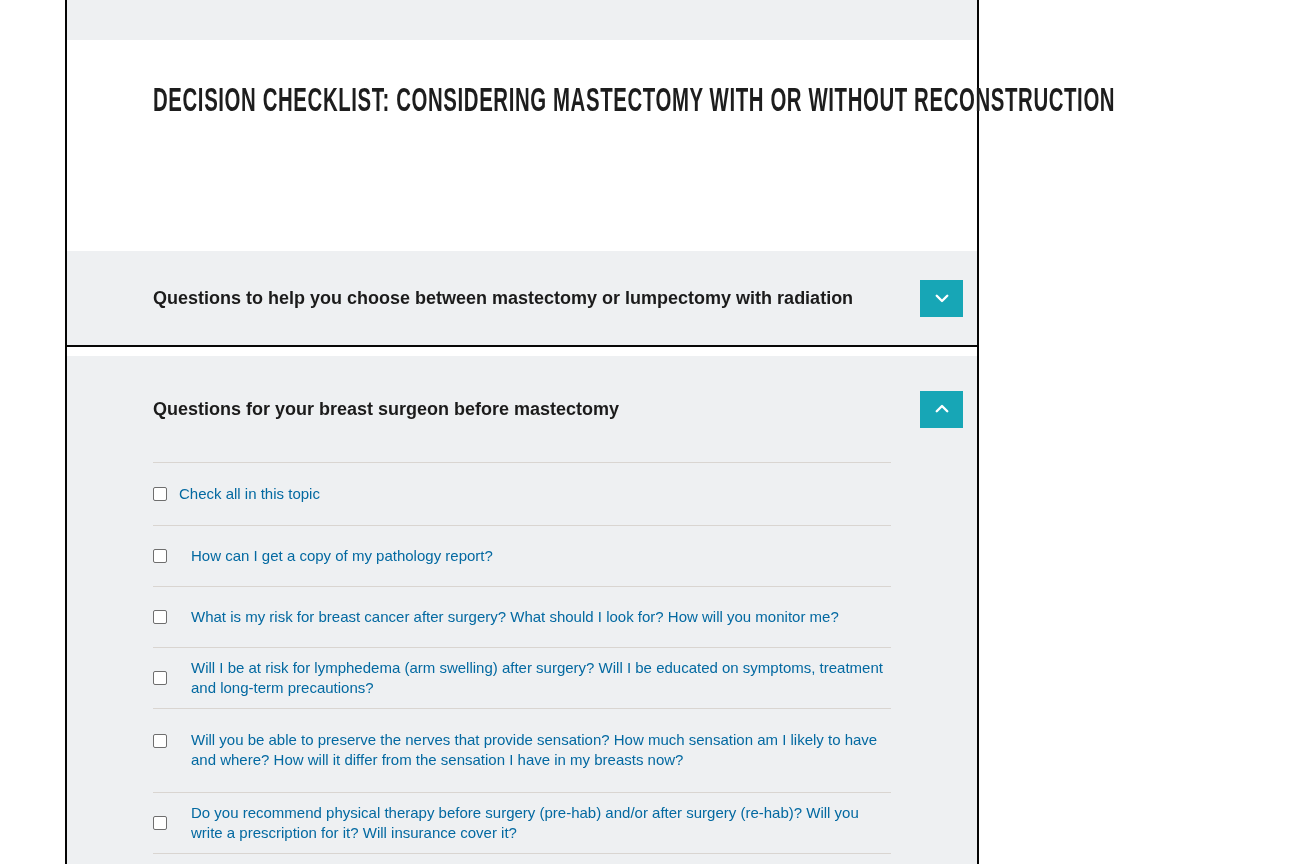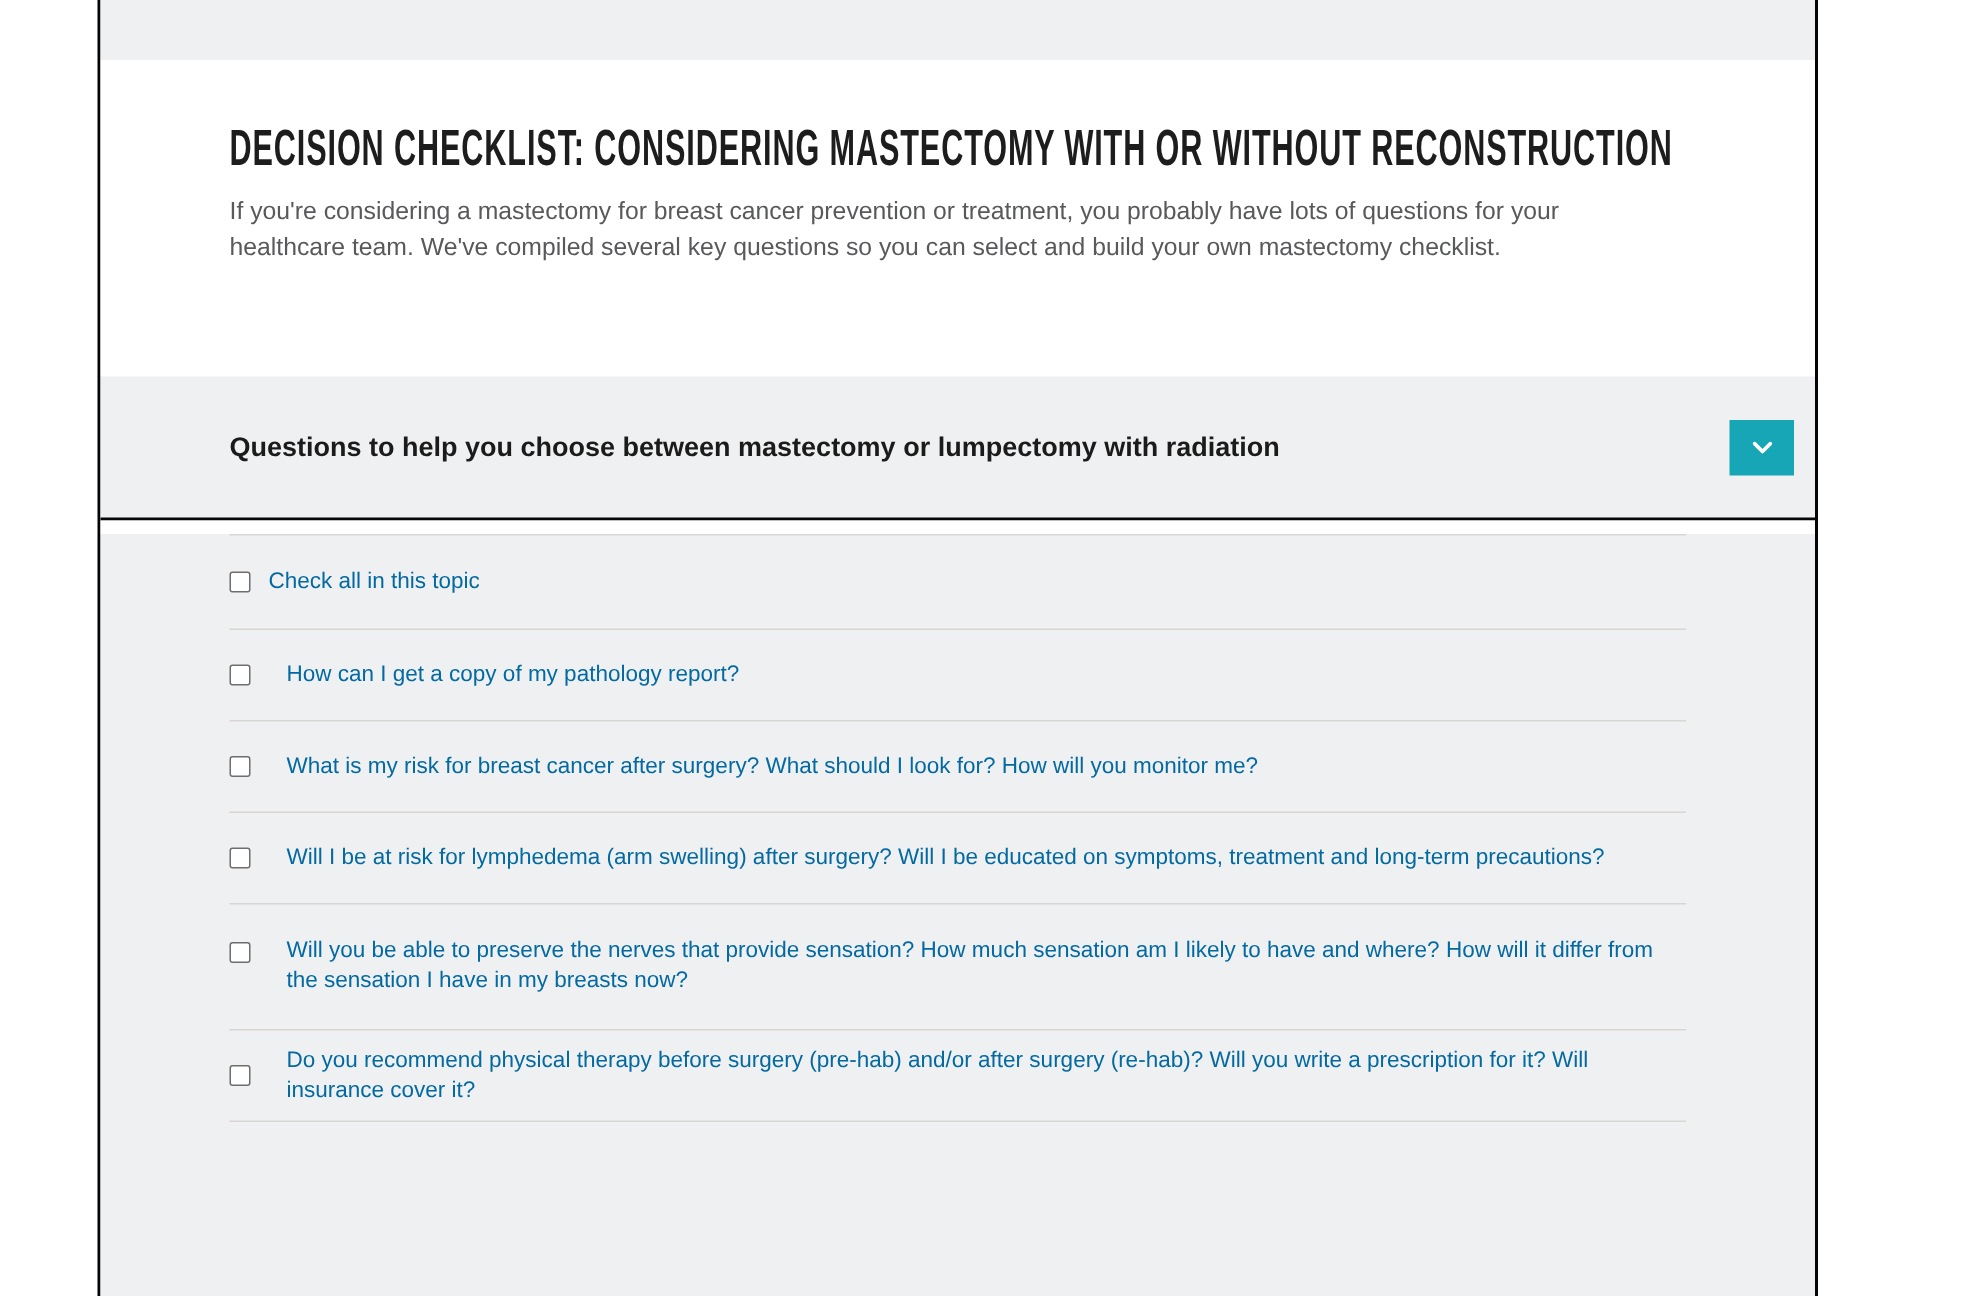--- a/index.html
+++ b/index.html
@@ -1,19 +1,19 @@
 <!DOCTYPE html>
 <html><head>
 <meta charset="utf-8">
 <style>
   * { margin:0; padding:0; box-sizing:border-box; }
   html,body { width:1312px; height:864px; background:#ffffff;
               font-family:"Liberation Sans", sans-serif; overflow:hidden; }
 
-  .card { position:absolute; left:65px; top:0; width:1147px; height:864px;
+  .card { position:absolute; left:65px; top:0; width:914px; height:864px;
           background:#ffffff; border-left:2px solid #050505; border-right:2px solid #050505;
           display:flex; flex-direction:column; }
 
   .top-strip { height:40px; background:#eef0f2; flex:none; }
 
   .intro-section { height:211px; flex:none; background:#ffffff; padding:40px 86px 0 86px; }
 
   .page-title { height:32px; overflow:visible; white-space:nowrap; }
   .page-title .condensed { display:inline-block; transform:scaleX(0.60); transform-origin:0 50%;
           font-size:34px; font-weight:bold; color:#1d1d1d; letter-spacing:1px; white-space:nowrap; }
@@ -50,38 +50,47 @@
 </style>
 </head>
 <body>
 
 <div class="card">
 
   <div class="top-strip"></div>
 
   <div class="intro-section">
     <h1 class="page-title"><span class="condensed">DECISION CHECKLIST: CONSIDERING MASTECTOMY WITH OR WITHOUT RECONSTRUCTION</span></h1>
-    <p class="intro-text">If you're considering a mastectomy for breast cancer prevention or treatment, you probably have lots of questions for your healthcare team. We've compiled several key questions so you can select and build your own mastectomy checklist.</p>
   </div>
 
   <div class="accordion-collapsed">
     <div class="acc-title">Questions to help you choose between mastectomy or lumpectomy with radiation</div>
     <button class="acc-btn">
       <span style="display:flex;">
         <svg width="18" height="18" viewBox="0 0 24 24">
           <path d="M5 9l7 7 7-7" fill="none" stroke="#ffffff" stroke-width="3.2" stroke-linecap="round" stroke-linejoin="round"></path>
         </svg>
       </span>
     </button>
   </div>
 
   <div class="white-gap"></div>
 
   <div class="accordion-expanded">
 
+    <div class="accordion-header">
+      <div class="acc-title">Questions for your breast surgeon before mastectomy</div>
+      <button class="acc-btn">
+        <span style="display:flex;">
+          <svg width="18" height="18" viewBox="0 0 24 24">
+            <path d="M5 15l7-7 7 7" fill="none" stroke="#ffffff" stroke-width="3.2" stroke-linecap="round" stroke-linejoin="round"></path>
+          </svg>
+        </span>
+      </button>
+    </div>
 
     <div class="checklist">
 
       <div class="check-row check-all">
         <span class="cbx" role="checkbox" aria-checked="false"></span>
         <span class="check-label">Check all in this topic</span>
       </div>
 
       <div class="check-row">
         <span class="cbx" role="checkbox" aria-checked="false"></span>

